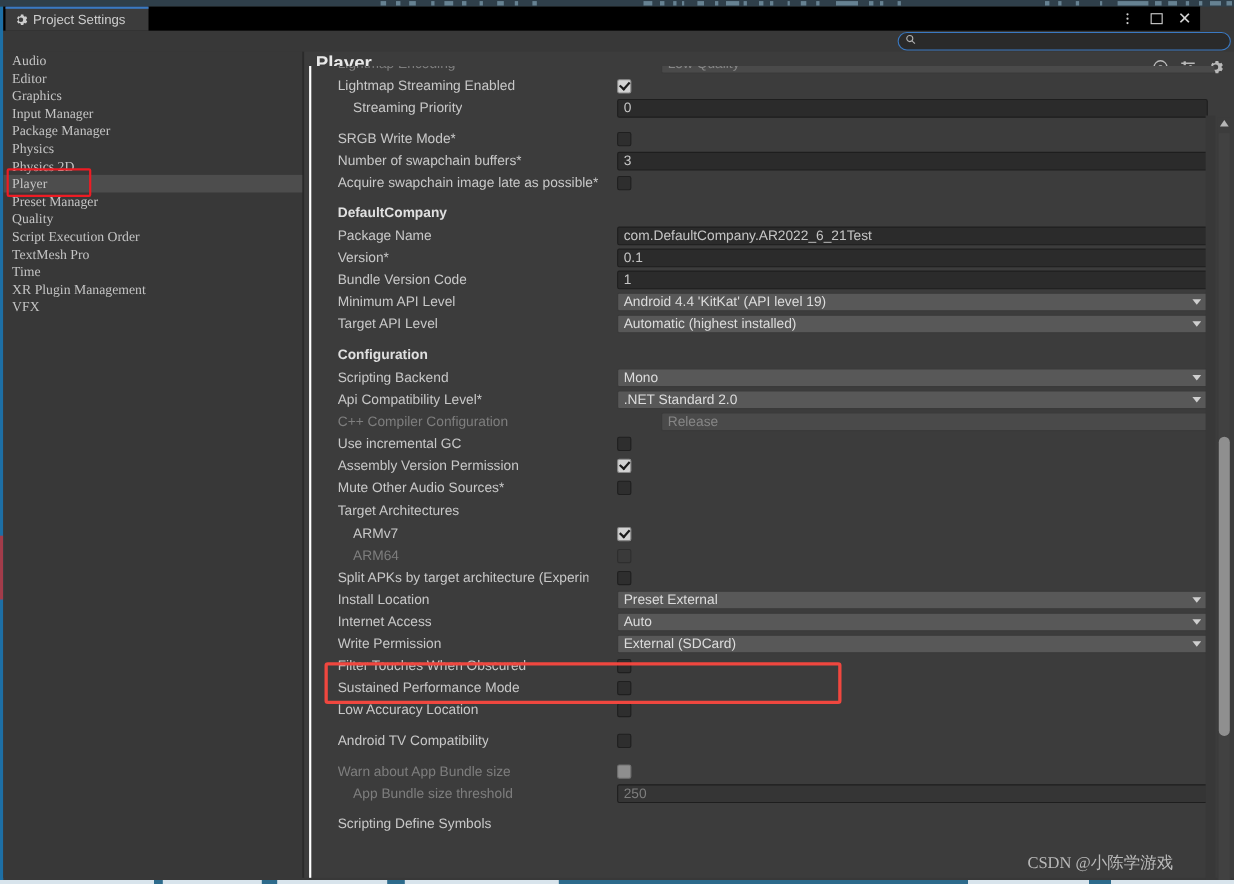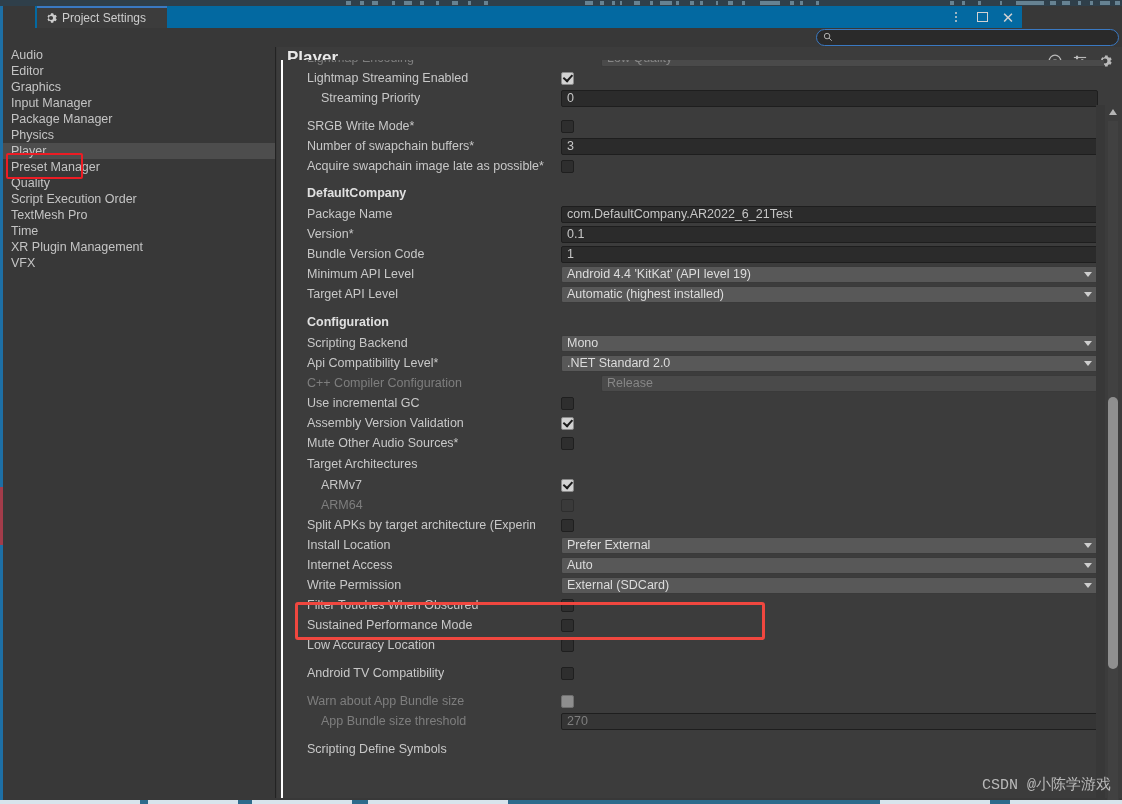--- a/index.html
+++ b/index.html
@@ -18,23 +18,22 @@
     overflow: hidden;
   }
   .behind-strip .tick { position:absolute; top:1px; height:4px; background:#7a9aab; opacity:.75;}
 
   
   .left-rail { position:absolute; left:0; top:6px; width:3px; height:798px; background:#1d6fa5; }
   .left-rail-red { position:absolute; left:0; top:487px; width:3px; height:58px; background:#a33c4a; }
 
   
   .tabbar {
-    position: absolute; left: 3px; top: 6px; width: 987px; height: 22px;
-    background: #0369a1;
-    margin-left: 32px;
+    position: absolute; left: 3px; top: 6px; width: 1088px; height: 22px;
+    background: #000000;
   }
   .tab-active {
     position: absolute; left: 2px; top: 0px; width: 130px; height: 22px;
     background: #3c3c3c;
     border-top: 2px solid #3a79c2;
     display: flex; align-items: center; gap: 5px;
     padding-left: 8px;
     color: #cdcdcd; font-size: 12px;
   }
   .tab-gear { width: 12px; height: 12px; position: relative; display:inline-block; }
@@ -63,20 +62,21 @@
   .searchbox input {
     background:transparent; border:none; outline:none; color:#c8c8c8;
     font-size:11px; width:270px; margin-left:4px; font-family:"Liberation Sans",sans-serif;
   }
 
   
   .sidebar {
     position:absolute; left:3px; top:47px; width:273px; height:751px;
     background:#383838; border-right:1px solid #232323;
     overflow:hidden;
+    font-family:Liberation Serif, serif;
   }
   .side-item {
     height:16px; line-height:16px; padding-left:8px;
     color:#c4c4c4; font-size:12.5px; white-space:nowrap;
   }
   .side-item.selected { background:#4d4d4d; }
   .side-highlight {
     position:absolute; left:6px; top:153px; width:77px; height:26px;
     border:2px solid #ed1c24; border-radius:2px; pointer-events:none;
   }
@@ -187,21 +187,21 @@
 
   
   .inner-scrollcol {
     position:absolute; right:17px; top:58px; width:9px; height:742px; background:#383838;
   }
 
   
   .watermark {
     position:absolute; left:934px; top:775px;
     color:#cfcfcf; font-size:15px; opacity:.85;
-    font-family:Liberation Mono, monospace; white-space:nowrap; z-index:40;margin-left:48px;
+    font-family:Liberation Serif, serif; white-space:nowrap; z-index:40;
   }
 
   
   .bottom-edge { position:absolute; left:0; bottom:0; width:1122px; height:4px; background:#2d6b8c;}
   .bottom-edge .seg { position:absolute; top:0; height:4px; background:#d8e4ec;}
 </style>
 </head>
 <body>
 
 <div id="app">
@@ -288,20 +288,21 @@
     </div>
   </div>
 
   <div class="sidebar" id="sidebar">
       <div class="side-item"><span>Audio</span></div>
       <div class="side-item"><span>Editor</span></div>
       <div class="side-item"><span>Graphics</span></div>
       <div class="side-item"><span>Input Manager</span></div>
       <div class="side-item"><span>Package Manager</span></div>
       <div class="side-item"><span>Physics</span></div>
+      <div class="side-item"><span>Physics 2D</span></div>
       <div class="side-item selected"><span>Player</span></div>
       <div class="side-item"><span>Preset Manager</span></div>
       <div class="side-item"><span>Quality</span></div>
       <div class="side-item"><span>Script Execution Order</span></div>
       <div class="side-item"><span>TextMesh Pro</span></div>
       <div class="side-item"><span>Time</span></div>
       <div class="side-item"><span>XR Plugin Management</span></div>
       <div class="side-item"><span>VFX</span></div>
     </div>
   <div class="side-highlight"></div>
@@ -428,21 +429,21 @@
             <div class="dropdown dim"><span>Release</span><span class="arrow"></span></div>
           </div>
         </div>
         <div class="row">
           <div class="lbl">Use incremental GC</div>
           <div class="ctrl">
             <div class="cbox"></div>
           </div>
         </div>
         <div class="row">
-          <div class="lbl">Assembly Version Validation</div>
+          <div class="lbl">Assembly Version Permission</div>
           <div class="ctrl">
             <div class="cbox checked"></div>
           </div>
         </div>
         <div class="row">
           <div class="lbl">Mute Other Audio Sources*</div>
           <div class="ctrl">
             <div class="cbox"></div>
           </div>
         </div>
@@ -463,21 +464,21 @@
         </div>
         <div class="row">
           <div class="lbl clip">Split APKs by target architecture (Experimenta</div>
           <div class="ctrl">
             <div class="cbox"></div>
           </div>
         </div>
         <div class="row">
           <div class="lbl">Install Location</div>
           <div class="ctrl">
-            <div class="dropdown"><span>Prefer External</span><span class="arrow"></span></div>
+            <div class="dropdown"><span>Preset External</span><span class="arrow"></span></div>
           </div>
         </div>
         <div class="row">
           <div class="lbl">Internet Access</div>
           <div class="ctrl">
             <div class="dropdown"><span>Auto</span><span class="arrow"></span></div>
           </div>
         </div>
         <div class="row">
           <div class="lbl">Write Permission</div>
@@ -513,21 +514,21 @@
         <div class="spacer" style="height: 8px;"></div>
         <div class="row">
           <div class="lbl dim">Warn about App Bundle size</div>
           <div class="ctrl">
             <div class="cbox dimchecked"></div>
           </div>
         </div>
         <div class="row">
           <div class="lbl indent dim">App Bundle size threshold</div>
           <div class="ctrl">
-            <div class="field dim">270</div>
+            <div class="field dim">250</div>
           </div>
         </div>
         <div class="spacer" style="height: 8px;"></div>
         <div class="row">
           <div class="lbl">Scripting Define Symbols</div>
           <div class="ctrl"></div>
         </div>
       </div>
 
     <div class="inner-scrollcol"></div>

